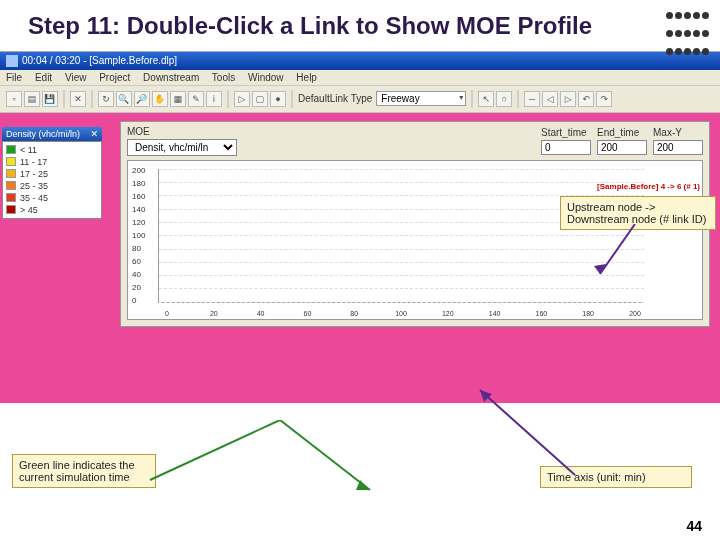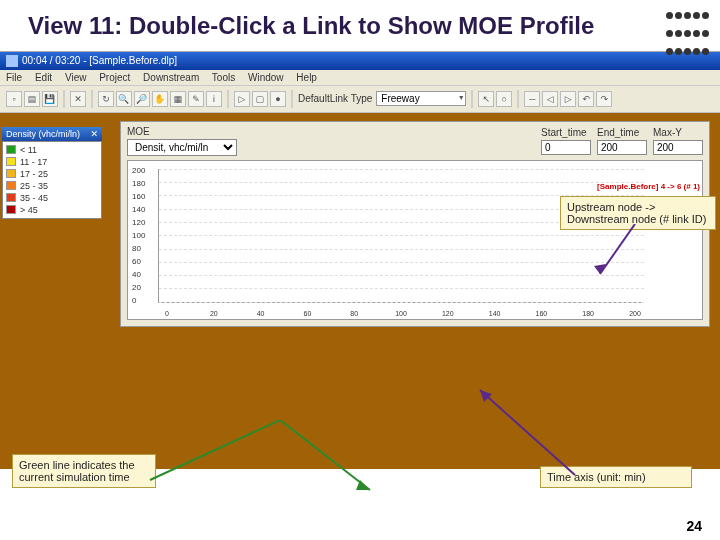--- a/index.html
+++ b/index.html
@@ -11,21 +11,21 @@
   .titlebar { background: linear-gradient(#2a6ad8,#0a3aa0); color: #fff; font-size: 10px; padding: 3px 6px; display: flex; align-items: center; gap: 4px; }
   .titlebar .ico { width: 12px; height: 12px; background: #a4c6ff; display: inline-block; }
   .menubar { background: #ece9d8; font-size: 10px; color: #333; padding: 2px 6px; border-bottom: 1px solid #c9c9c9; }
   .menubar span { margin-right: 10px; }
   .toolbar { background: #ece9d8; padding: 4px 6px; border-bottom: 1px solid #c0c0c0; display: flex; align-items: center; gap: 2px; flex-wrap: nowrap; }
   .tbtn { width: 16px; height: 16px; background: #f5f5f0; border: 1px solid #bbb; display: inline-flex; align-items: center; justify-content: center; font-size: 9px; color: #555; }
   .sep { width: 2px; height: 18px; background: #cfcfcf; margin: 0 3px; }
   .field { border: 1px solid #999; background: #fff; font-size: 10px; padding: 1px 16px 1px 4px; position: relative; }
   .field::after { content: "▾"; position: absolute; right: 2px; top: 1px; font-size: 8px; color: #555; }
   .lbl { font-size: 10px; color: #333; margin-right: 2px; }
-  .work { background: #a16207; height: 356px; position: relative; }
+  .work { background: #ec4899; height: 290px; position: relative; }
   .legend { position: absolute; top: 14px; left: 2px; width: 100px; }
   .leg-title { background: linear-gradient(#3a7dd8,#1a4aa8); color: #fff; font-size: 9px; padding: 2px 4px; display: flex; justify-content: space-between; }
   .leg-body { background: #fff; border: 1px solid #888; padding: 2px 3px; }
   .leg-row { display: flex; align-items: center; font-size: 9px; color: #333; padding: 1px 0; gap: 4px; }
   .swatch { width: 10px; height: 9px; display: inline-block; border: 1px solid #999; }
   .chartpanel { position: absolute; top: 8px; left: 120px; right: 10px; background: #ece9d8; border: 1px solid #999; }
   .chart-controls { padding: 4px 6px 2px; display: flex; align-items: center; gap: 6px; font-size: 10px; color: #333; }
   .chart-controls .grp { display: flex; flex-direction: column; gap: 2px; }
   .chart-controls input, .chart-controls select { border: 1px solid #888; background: #fff; font-size: 10px; padding: 1px 3px; width: 50px; }
   .moe-sel { width: 110px !important; }
@@ -40,21 +40,21 @@
   .note { position: absolute; background: #fdf6d3; border: 1px solid #b59c3f; font-size: 11px; padding: 4px 6px; color: #222; }
   .n1 { top: 196px; right: 4px; width: 156px; }
   .n2 { bottom: 52px; left: 12px; width: 144px; }
   .n3 { bottom: 52px; right: 28px; width: 152px; }
   .pagenum { position: absolute; bottom: 6px; right: 18px; font-weight: bold; font-size: 14px; }
   svg.arrow { position: absolute; pointer-events: none; }
 </style>
 </head>
 <body>
 
-<div class="title">View 11: Double-Click a Link to Show MOE Profile</div>
+<div class="title">Step 11: Double-Click a Link to Show MOE Profile</div>
 <div class="dots">
   <span></span><span></span><span></span><span></span><span></span><br>
   <span></span><span></span><span></span><span></span><span></span><br>
   <span></span><span></span><span></span><span></span><span></span>
 </div>
 <div class="hr"></div>
 
 <div class="titlebar">
   <span class="ico"></span>
   <span>00:04 / 03:20 - [Sample.Before.dlp]</span>
@@ -210,13 +210,13 @@
 <svg class="arrow" style="top:420px;left:120px" width="260" height="100">
     <line x1="30" y1="60" x2="160" y2="0" stroke="#2a8a2a" stroke-width="2"></line>
     <line x1="160" y1="0" x2="250" y2="70" stroke="#2a8a2a" stroke-width="2"></line>
     <polygon points="250,70 240,60 236,70" fill="#2a8a2a"></polygon>
   </svg>
 <svg class="arrow" style="top:380px;left:460px" width="140" height="110">
     <line x1="115" y1="95" x2="20" y2="10" stroke="#5a2a8a" stroke-width="2"></line>
     <polygon points="20,10 32,14 24,22" fill="#5a2a8a"></polygon>
   </svg>
 
-<div class="pagenum">24</div>
+<div class="pagenum">44</div>
 
 </body></html>

